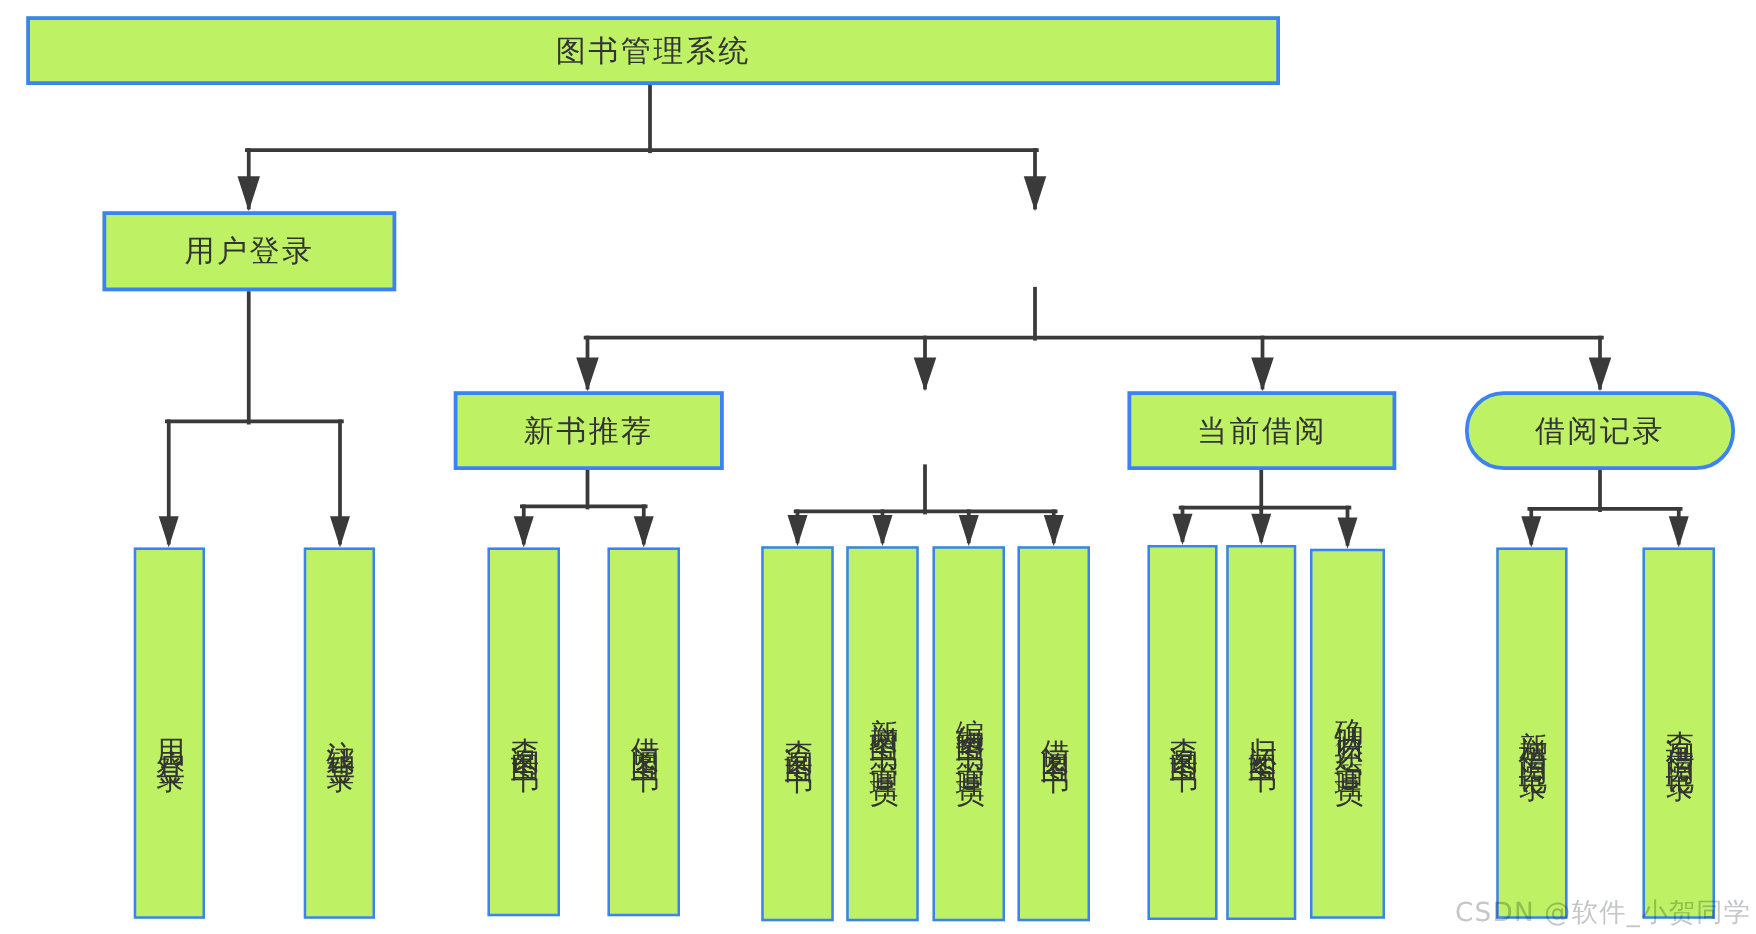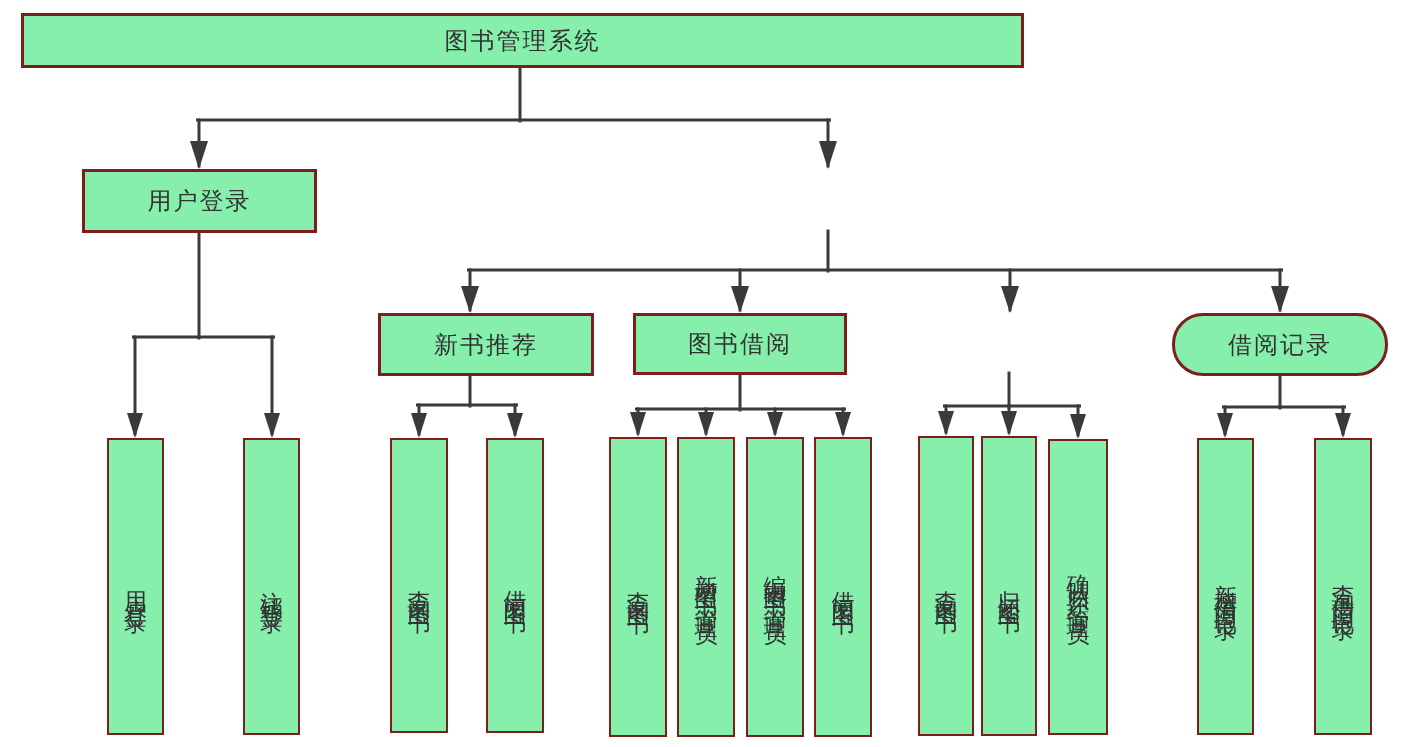--- a/index.html
+++ b/index.html
@@ -4,22 +4,22 @@
 <style>
   html,body{margin:0;padding:0;background:#ffffff;}
   .stage{
     position:relative;width:1405px;height:747px;background:#ffffff;
     font-family:"DejaVu Sans","Liberation Sans",sans-serif;overflow:hidden;
   }
   .wires{position:absolute;left:0;top:0;z-index:1;}
   .wires line{stroke:#3a3a3a;stroke-width:3;stroke-linecap:square;}
   .wires polygon{fill:#3a3a3a;stroke:none;}
   .box{
-    position:absolute;box-sizing:border-box;background:#86efac;
-    border:3px solid #7f1d1d;display:flex;align-items:center;justify-content:center;
+    position:absolute;box-sizing:border-box;background:#bef264;
+    border:3px solid #3b82f6;display:flex;align-items:center;justify-content:center;
     z-index:2;
   }
   .leaf{border-width:2.5px;}
   .hlabel{
     font-size:24px;color:#333333;letter-spacing:2px;white-space:nowrap;
   }
   .vlabel{
     writing-mode:vertical-rl;text-orientation:mixed;
     font-size:23px;color:#333333;letter-spacing:7px;line-height:1;
     white-space:nowrap;
@@ -98,25 +98,25 @@
   </svg>
 
   <div class="box" style="left:21px;top:13px;width:1003px;height:55px;">
     <span class="hlabel">图书管理系统</span>
   </div>
 
   <div class="box" style="left:82px;top:169px;width:235px;height:64px;">
     <span class="hlabel">用户登录</span>
   </div>
 
-  <div class="box" style="left:378px;top:313px;width:216px;height:63px;">
+  <div class="box" style="left:363px;top:313px;width:216px;height:63px;">
     <span class="hlabel">新书推荐</span>
   </div>
-  <div class="box" style="left:633px;top:313px;width:214px;height:62px;">
-    <span class="hlabel">图书借阅</span>
+  <div class="box" style="left:902px;top:313px;width:215px;height:63px;">
+    <span class="hlabel">当前借阅</span>
   </div>
   <div class="box" style="left:1172px;top:313px;width:216px;height:63px;border-radius:31px;">
     <span class="hlabel">借阅记录</span>
   </div>
 
   <div class="box leaf" style="left:107px;top:438px;width:57px;height:297px;">
     <span class="vlabel">用户登录</span>
   </div>
   <div class="box leaf" style="left:243px;top:438px;width:57px;height:297px;">
     <span class="vlabel">注销登录</span>
@@ -152,14 +152,15 @@
     <span class="vlabel">确认归还（管理员）</span>
   </div>
 
   <div class="box leaf" style="left:1197px;top:438px;width:57px;height:297px;">
     <span class="vlabel">新增借阅记录</span>
   </div>
   <div class="box leaf" style="left:1314px;top:438px;width:58px;height:297px;">
     <span class="vlabel">查询借阅记录</span>
   </div>
 
+  <div class="watermark">CSDN @软件_小贺同学</div>
 
 </div>
 
 </body></html>

